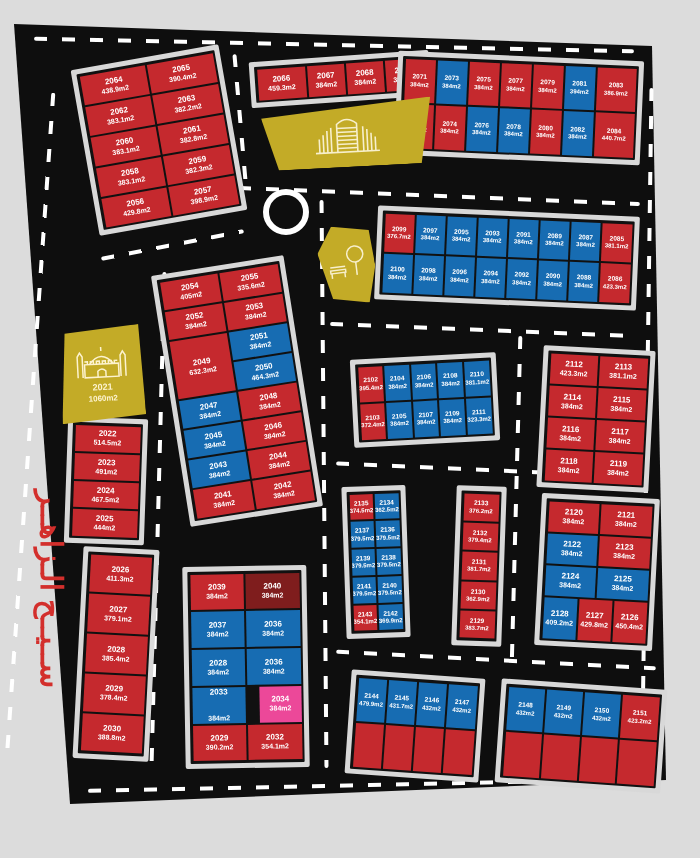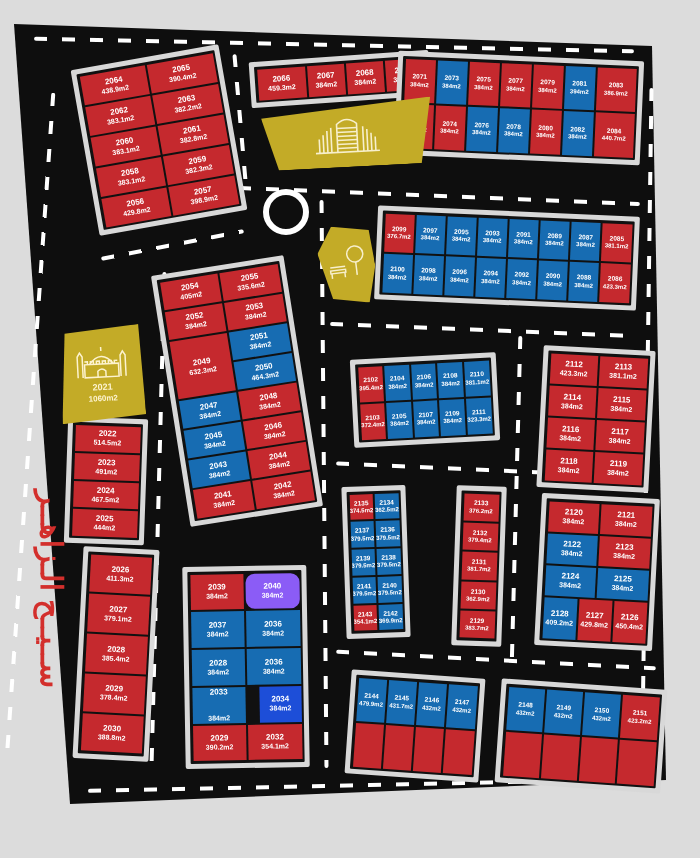--- a/index.html
+++ b/index.html
@@ -564,21 +564,21 @@
           <div class="parea">450.4m2</div>
         </div>
       </div>
     </div>
   <div class="block" style="left: 184px; top: 566px; width: 124px; height: 202px; transform: rotate(-1deg);">
       <div class="grid" style="grid-template-columns: repeat(2, 1fr);">
         <div class="plot" style="background: rgb(197, 41, 46);">
           <div class="pnum">2039</div>
           <div class="parea">384m2</div>
         </div>
-        <div class="plot" style="background: #8b5cf6; border-radius: 9px;">
+        <div class="plot" style="background: #7f1d1d;">
           <div class="pnum">2040</div>
           <div class="parea">384m2</div>
         </div>
         <div class="plot" style="background: rgb(23, 108, 178);">
           <div class="pnum">2037</div>
           <div class="parea">384m2</div>
         </div>
         <div class="plot" style="background: rgb(23, 108, 178);">
           <div class="pnum">2036</div>
           <div class="parea">384m2</div>
@@ -588,21 +588,21 @@
           <div class="parea">384m2</div>
         </div>
         <div class="plot" style="background: rgb(23, 108, 178);">
           <div class="pnum">2036</div>
           <div class="parea">384m2</div>
         </div>
         <div class="plot" style="background: rgb(23, 108, 178); justify-content: space-between;">
           <div class="pnum">2033</div>
           <div class="parea">384m2</div>
         </div>
-        <div class="plot" style="background: #1d4ed8; margin-left: 12px;">
+        <div class="plot" style="background: #ec4899; margin-left: 12px;">
           <div class="pnum">2034</div>
           <div class="parea">384m2</div>
         </div>
         <div class="plot" style="background: rgb(197, 41, 46);">
           <div class="pnum">2029</div>
           <div class="parea">390.2m2</div>
         </div>
         <div class="plot" style="background: rgb(197, 41, 46);">
           <div class="pnum">2032</div>
           <div class="parea">354.1m2</div>

